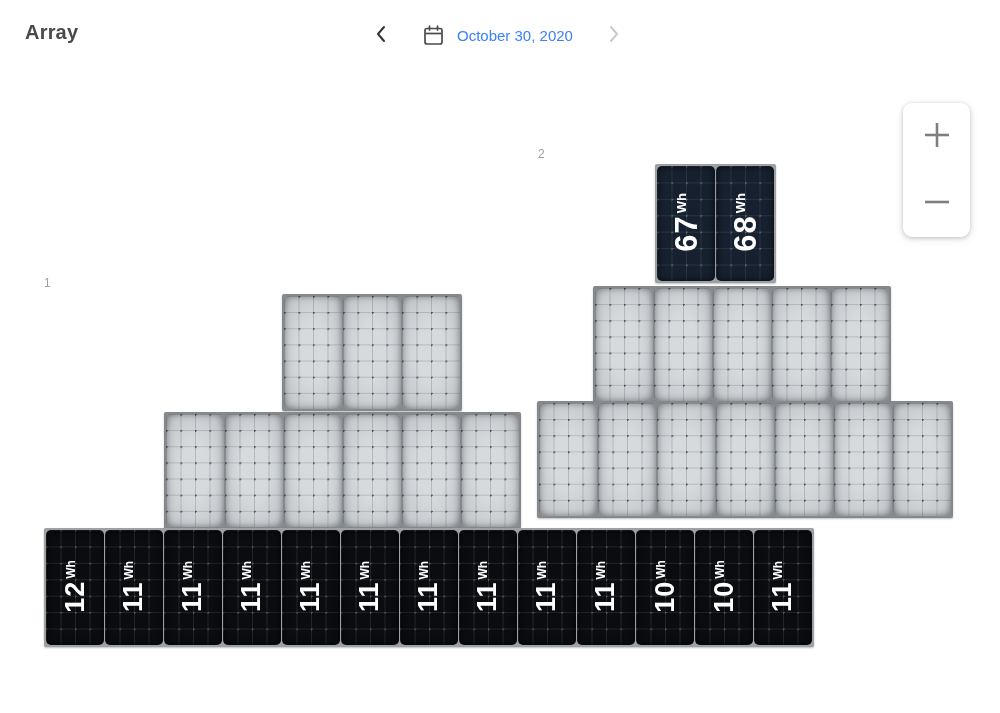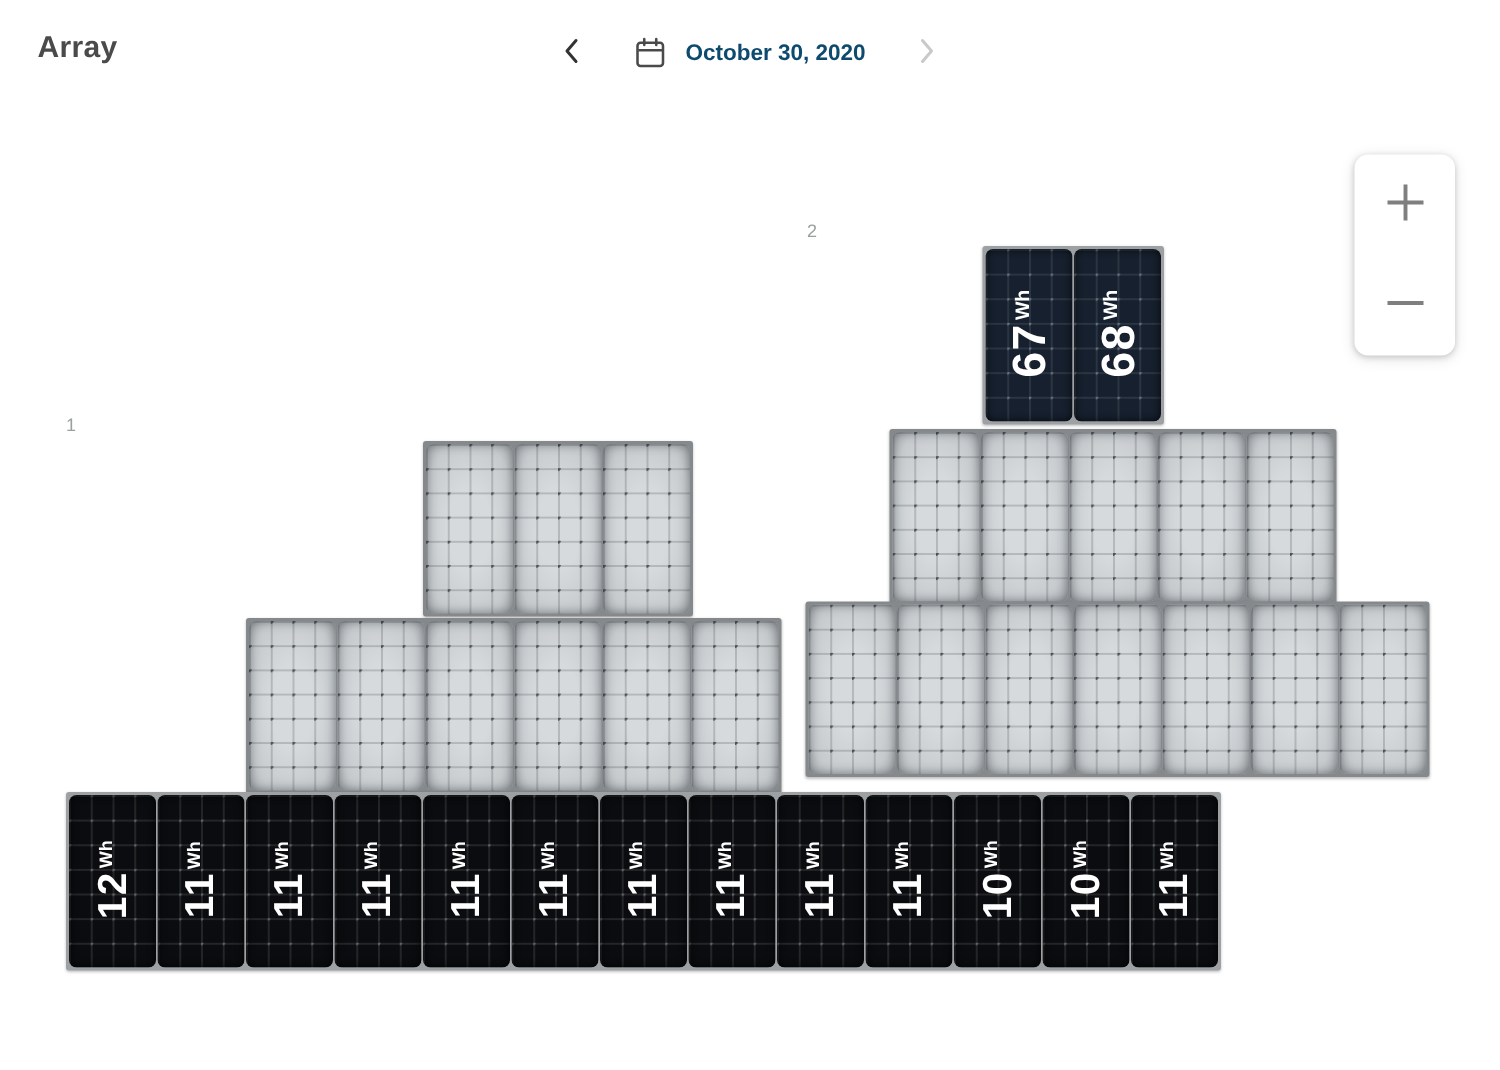--- a/index.html
+++ b/index.html
@@ -4,21 +4,21 @@
 <style>
   html,body{margin:0;padding:0;background:#ffffff;}
   body{font-family:"Liberation Sans", sans-serif;}
   #stage{position:relative;width:1000px;height:713px;background:#fff;overflow:hidden;}
 
   
   .page-title{position:absolute;left:25px;top:21px;font-size:20px;font-weight:bold;color:#4a4a4a;letter-spacing:.2px;}
   .date-nav{position:absolute;left:368px;top:18px;height:34px;display:flex;align-items:center;}
   .nav-btn{width:26px;height:26px;border:none;background:transparent;display:flex;align-items:center;justify-content:center;cursor:pointer;padding:0;}
   .cal-wrap{margin-left:28px;margin-right:12px;display:flex;align-items:center;cursor:pointer;}
-  .date-label{font-size:15px;font-weight:bold;color:#0c4a6e;cursor:pointer;}
+  .date-label{font-size:15px;font-weight:normal;color:#3b82f6;cursor:pointer;}
   .nav-next{margin-left:28px;}
 
   
   .zoom-card{position:absolute;left:903px;top:103px;width:67px;height:134px;background:#fff;border-radius:9px;
     box-shadow:0 1px 4px rgba(0,0,0,0.18),0 2px 10px rgba(0,0,0,0.10);display:flex;flex-direction:column;}
   .zoom-btn{flex:1;border:none;background:transparent;display:flex;align-items:center;justify-content:center;cursor:pointer;padding:0;}
 
   
   .array-label{position:absolute;font-size:12px;color:#97a19e;}
   .prow{position:absolute;display:flex;gap:1px;padding:2px;border-radius:2px;}

